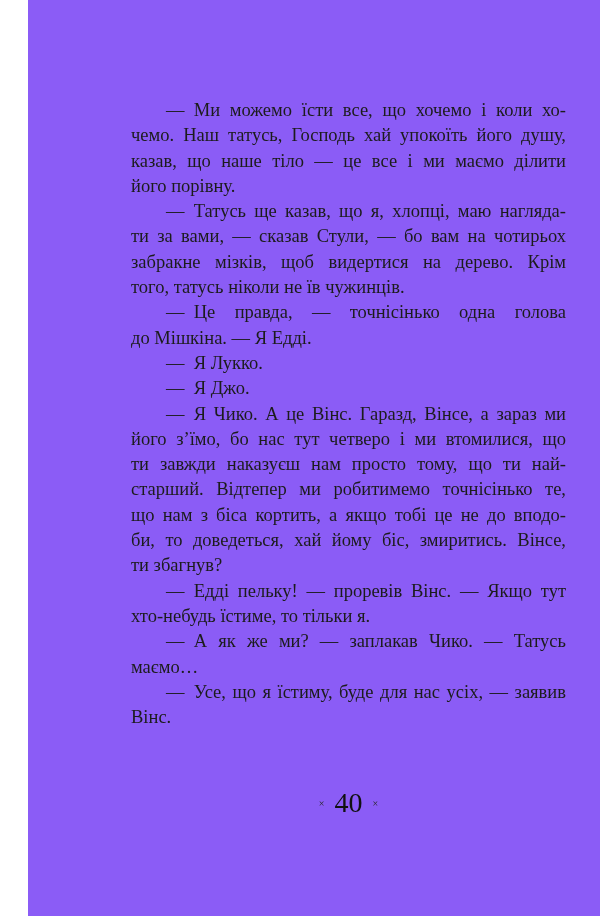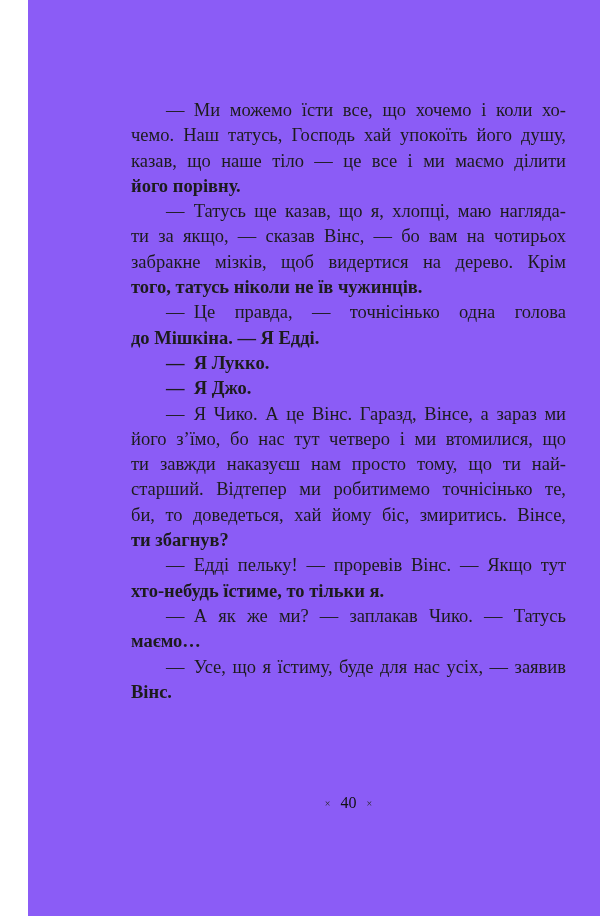--- a/index.html
+++ b/index.html
@@ -26,21 +26,20 @@
   }
   .line {
     line-height: 25.3px;
     white-space: nowrap;
     text-align: justify;
     text-align-last: justify;
   }
   .line.last {
     text-align: right;
     text-align-last: left;
-    font-weight: bold;
   }
   .line.indent {
     padding-left: 35px;
   }
   .footer {
     position: absolute;
     left: 103px;
     top: 790px;
     width: 435px;
     height: 26px;
@@ -49,47 +48,48 @@
     justify-content: center;
     gap: 10px;
   }
   .footer .ornament {
     font-size: 10px;
     color: #2a2a2a;
     line-height: 1;
     transform: translateY(1px);
   }
   .footer .page-number {
-    font-size: 16px;
+    font-size: 28px;
     line-height: 1;
     color: #111111;
   }
 </style>
 </head>
 <body>
 
 <div class="page">
 
   <div class="text-block">
     <div class="line indent">— Ми можемо їсти все, що хочемо і коли хо-</div>
     <div class="line">чемо. Наш татусь, Господь хай упокоїть його душу,</div>
     <div class="line">казав, що наше тіло — це все і ми маємо ділити</div>
     <div class="line last">його порівну.</div>
     <div class="line indent">— Татусь ще казав, що я, хлопці, маю нагляда-</div>
-    <div class="line">ти за якщо, — сказав Вінс, — бо вам на чотирьох</div>
+    <div class="line">ти за вами, — сказав Стули, — бо вам на чотирьох</div>
     <div class="line">забракне мізків, щоб видертися на дерево. Крім</div>
     <div class="line last">того, татусь ніколи не їв чужинців.</div>
     <div class="line indent">— Це правда, — точнісінько одна голова</div>
     <div class="line last">до Мішкіна. — Я Едді.</div>
     <div class="line indent last">— Я Лукко.</div>
     <div class="line indent last">— Я Джо.</div>
     <div class="line indent">— Я Чико. А це Вінс. Гаразд, Вінсе, а зараз ми</div>
     <div class="line">його з’їмо, бо нас тут четверо і ми втомилися, що</div>
     <div class="line">ти завжди наказуєш нам просто тому, що ти най-</div>
     <div class="line">старший. Відтепер ми робитимемо точнісінько те,</div>
+    <div class="line">що нам з біса кортить, а якщо тобі це не до вподо-</div>
     <div class="line">би, то доведеться, хай йому біс, змиритись. Вінсе,</div>
     <div class="line last">ти збагнув?</div>
     <div class="line indent">— Едді пельку! — проревів Вінс. — Якщо тут</div>
     <div class="line last">хто-небудь їстиме, то тільки я.</div>
     <div class="line indent">— А як же ми? — заплакав Чико. — Татусь</div>
     <div class="line last">маємо…</div>
     <div class="line indent">— Усе, що я їстиму, буде для нас усіх, — заявив</div>
     <div class="line last">Вінс.</div>
   </div>
 

